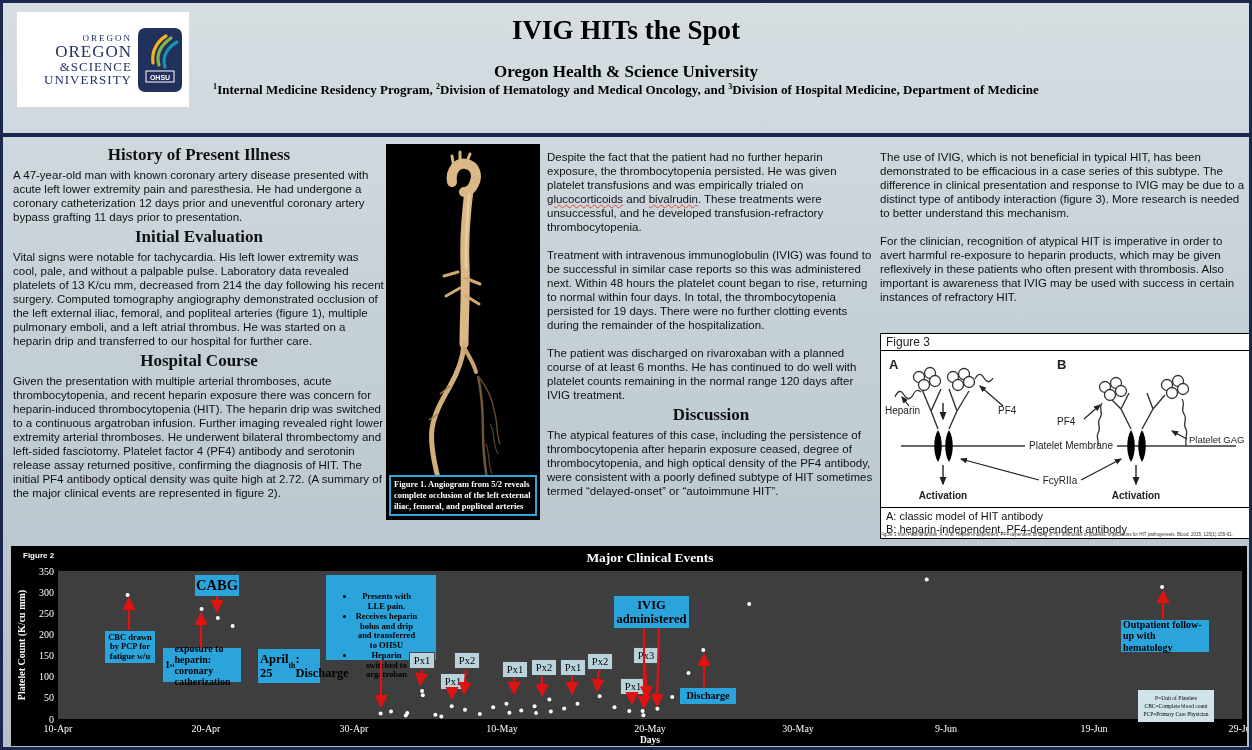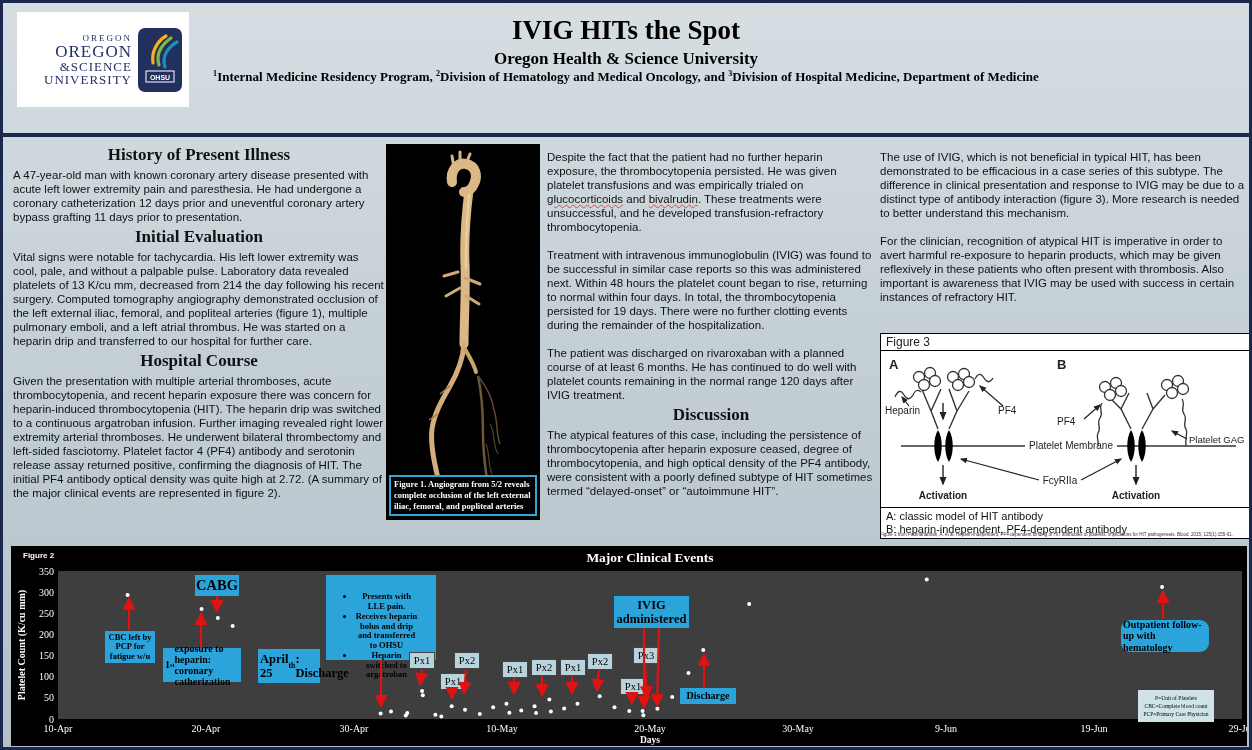--- a/index.html
+++ b/index.html
@@ -9,21 +9,21 @@
   
   .header{position:absolute;left:0;top:0;width:100%;height:130px;border-bottom:4px solid #1c2750;text-align:center;}
   .logo{position:absolute;left:14px;top:9px;width:172px;height:95px;background:#fff;display:flex;align-items:center;justify-content:flex-end;gap:5px;padding:0 6px;box-sizing:border-box;}
   .logo-text{text-align:right;color:#223064;font-family:"Liberation Serif","DejaVu Serif",serif;line-height:1;}
   .logo-l1{font-size:9px;letter-spacing:2px;}
   .logo-l2{font-size:17px;letter-spacing:1px;}
   .logo-l3{font-size:13px;letter-spacing:1px;}
   .logo-l4{font-size:13px;letter-spacing:1px;}
   .title{margin:0;padding-top:12px;font:bold 27px "Liberation Serif","DejaVu Serif",serif;color:#000;}
   .authors{margin-top:7px;font:bold 18.5px "Liberation Serif","DejaVu Serif",serif;color:#000;}
-  .affil{margin-top:3px;font:bold 17px "Liberation Serif","DejaVu Serif",serif;color:#000;}
+  .affil{margin-top:16px;font:bold 17px "Liberation Serif","DejaVu Serif",serif;color:#000;}
   .depts{font:bold 13px "Liberation Serif","DejaVu Serif",serif;color:#000;}
   .wavy{text-decoration:underline;text-decoration-style:wavy;text-decoration-color:#e04a3a;text-decoration-thickness:1px;}
   
   .col{position:absolute;color:#111;}
   .col-left{left:10px;top:139px;width:372px;}
   .col-middle{left:544px;top:147px;width:328px;}
   .col-right{left:877px;top:147px;width:371px;}
   .sec{font:bold 17px "Liberation Serif","DejaVu Serif",serif;text-align:center;margin:3px 0 3px 0;}
   .para{font:11.5px/1.22 "Liberation Sans","DejaVu Sans",sans-serif;margin:0 0 2px 0;}
   .para.sp{margin-bottom:14px;}
@@ -252,34 +252,34 @@
         <circle cx="631.6" cy="164.96571428571428" r="2" fill="#ffffff"></circle>
         <circle cx="632.34" cy="169.1942857142857" r="2" fill="#ffffff"></circle>
         <circle cx="646.4" cy="162.85142857142858" r="2" fill="#ffffff"></circle>
         <circle cx="661.2" cy="151.01142857142858" r="2" fill="#ffffff"></circle>
         <circle cx="677.48" cy="126.90857142857143" r="2" fill="#ffffff"></circle>
         <circle cx="692.2800000000001" cy="104.07428571428571" r="2" fill="#ffffff"></circle>
         <circle cx="738.1600000000001" cy="57.98285714285714" r="2" fill="#ffffff"></circle>
         <circle cx="915.7600000000001" cy="33.457142857142856" r="2" fill="#ffffff"></circle>
         <circle cx="1151.08" cy="41.06857142857143" r="2" fill="#ffffff"></circle>
       </svg>
-      <div class="ann evt-s" style="left: 94px; top: 85px; width: 50px; height: 32px;">CBC left by PCP for fatigue w/u</div>
+      <div class="ann evt-s" style="left: 94px; top: 85px; width: 50px; height: 32px;">CBC drawn by PCP for fatigue w/u</div>
       <div class="ann evt-xl" style="left: 184px; top: 29px; width: 44px; height: 21px;">CABG</div>
       <div class="ann evt-m txt-left" style="left: 152px; top: 102px; width: 78px; height: 34px;">1<sup>st</sup> exposure to heparin: coronary catherization</div>
       <div class="ann evt-l txt-left" style="left: 247px; top: 103px; width: 62px; height: 34px;">April 25<sup>th</sup>: Discharge</div>
       <div class="ann evt-s bullets" style="left: 315px; top: 29px; width: 110px; height: 85px;">
         <ul>
           <li>Presents with LLE pain.</li>
           <li>Receives heparin bolus and drip and transferred to OHSU</li>
           <li>Heparin switched to argatroban</li>
         </ul>
       </div>
       <div class="ann evt-l" style="left: 603px; top: 50px; width: 75px; height: 32px;">IVIG administered</div>
       <div class="ann evt-m" style="left: 669px; top: 142px; width: 56px; height: 16px;">Discharge</div>
-      <div class="ann evt-m txt-left" style="left: 1110px; top: 74px; width: 88px; height: 32px; border-radius: 9px;">Outpatient follow-up with hematology</div>
+      <div class="ann evt-m txt-left" style="left: 1110px; top: 74px; width: 88px; height: 32px;">Outpatient follow-up with hematology</div>
       <div class="ann legend" style="left: 1127px; top: 144px; width: 76px; height: 32px;">
         <div>P=Unit of Platelets</div>
         <div>CBC=Complete blood count</div>
         <div>PCP=Primary Care Physician</div>
       </div>
       <div class="ann px" style="left: 398px; top: 106px; width: 26px; height: 17px;">Px1</div>
       <div class="ann px" style="left: 429px; top: 127px; width: 26px; height: 17px;">Px1</div>
       <div class="ann px" style="left: 443px; top: 106px; width: 26px; height: 17px;">Px2</div>
       <div class="ann px" style="left: 491px; top: 115px; width: 26px; height: 17px;">Px1</div>
       <div class="ann px" style="left: 520px; top: 113px; width: 26px; height: 17px;">Px2</div>

